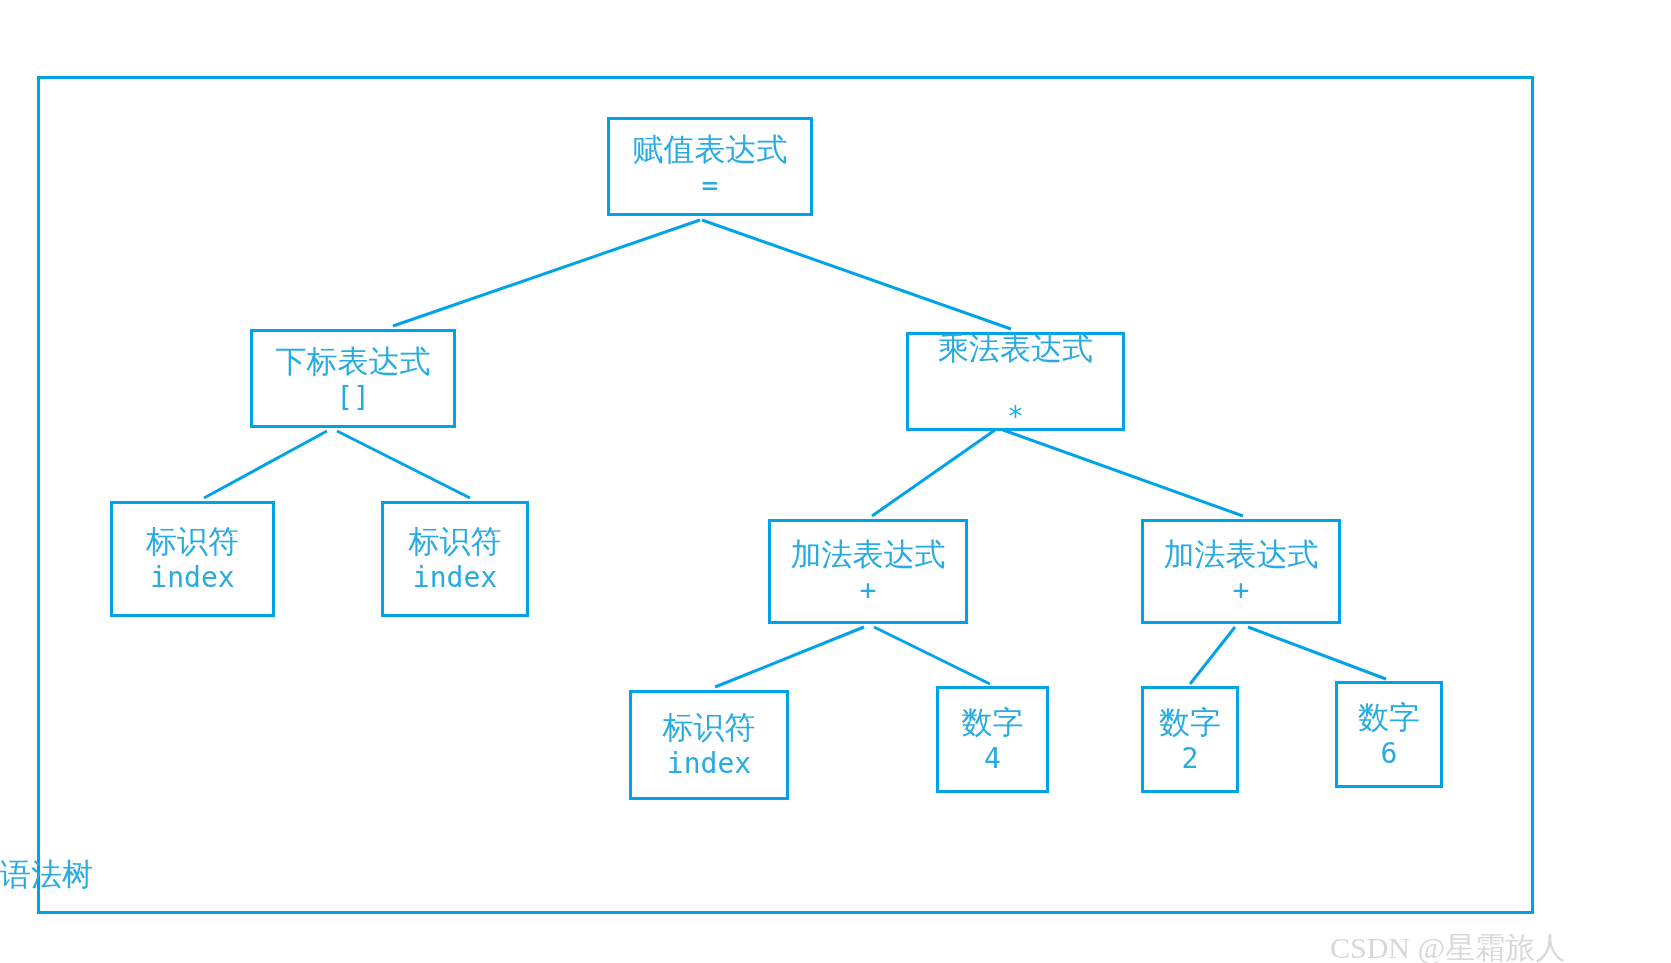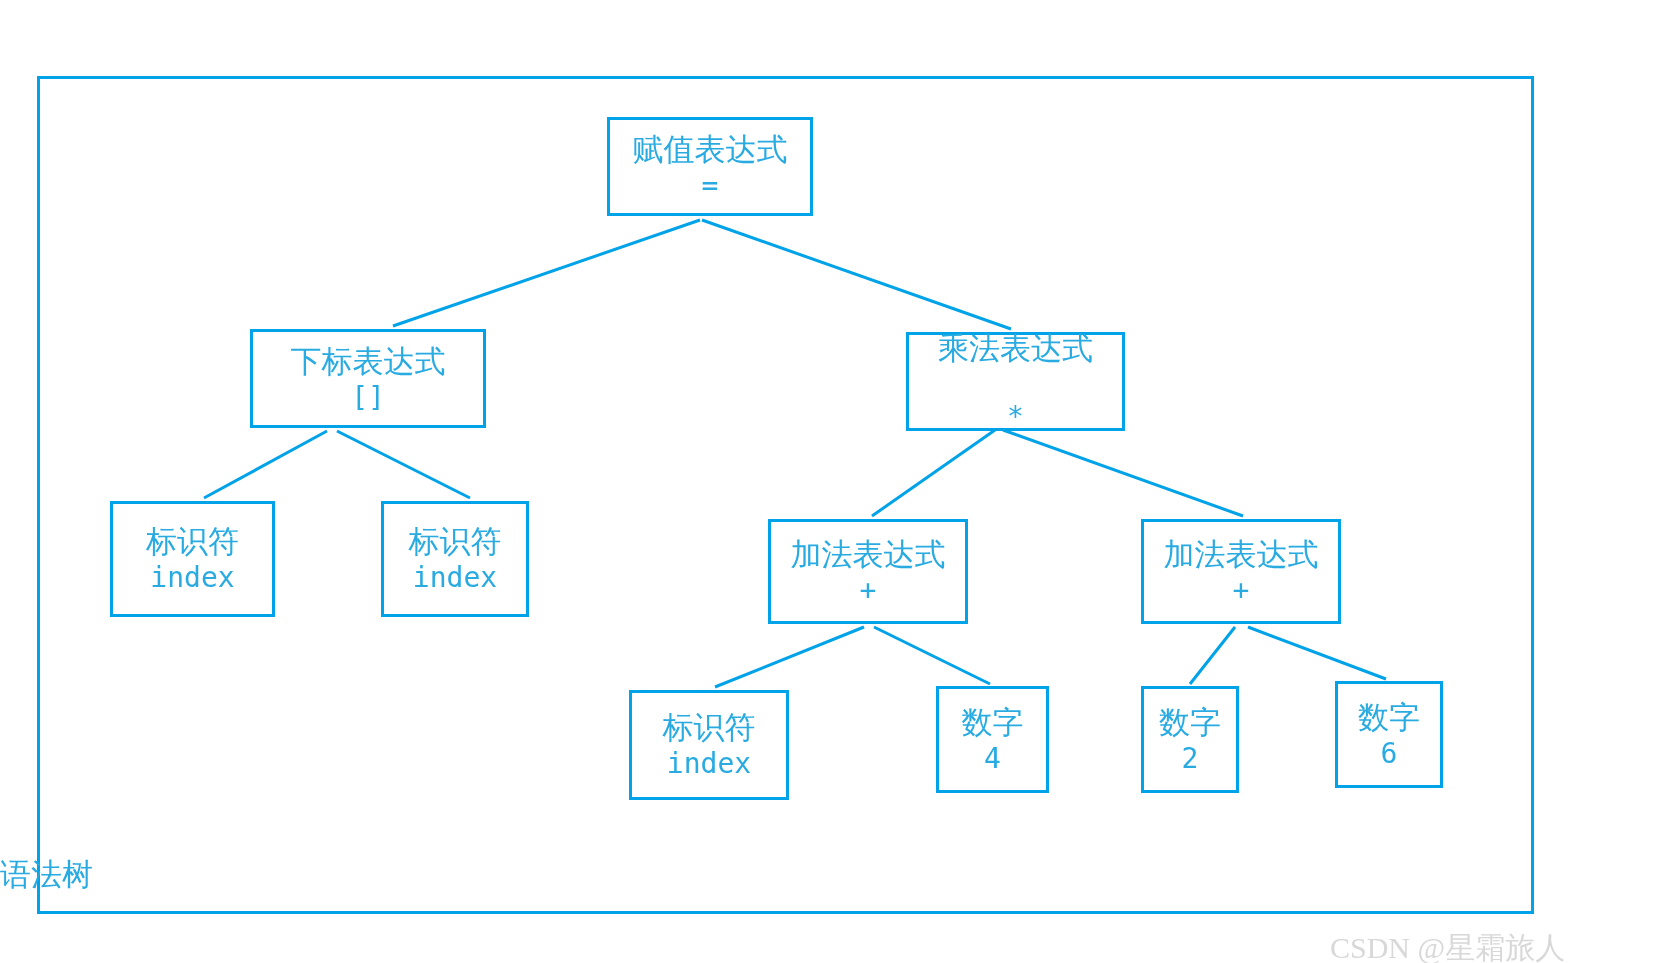--- a/index.html
+++ b/index.html
@@ -117,21 +117,21 @@
       <line x1="874" y1="579" x2="990" y2="636" stroke="#00a2e8" stroke-width="3"></line>
       <line x1="1235" y1="579" x2="1190" y2="636" stroke="#00a2e8" stroke-width="3"></line>
       <line x1="1248" y1="579" x2="1386" y2="631" stroke="#00a2e8" stroke-width="3"></line>
     </svg>
 
   <div id="nodes-layer">
       <div class="node" style="left: 607px; top: 69px; width: 206px; height: 99px;">
         <div class="node-title">赋值表达式</div>
         <div class="node-sub">=</div>
       </div>
-      <div class="node" style="left: 250px; top: 281px; width: 236px; height: 99px;">
+      <div class="node" style="left: 250px; top: 281px; width: 206px; height: 99px;">
         <div class="node-title">下标表达式</div>
         <div class="node-sub">[]</div>
       </div>
       <div class="node" style="left: 906px; top: 284px; width: 219px; height: 99px; gap: 32px;">
         <div class="node-title">乘法表达式</div>
         <div class="node-sub">*</div>
       </div>
       <div class="node" style="left: 110px; top: 453px; width: 165px; height: 116px;">
         <div class="node-title">标识符</div>
         <div class="node-sub">index</div>

